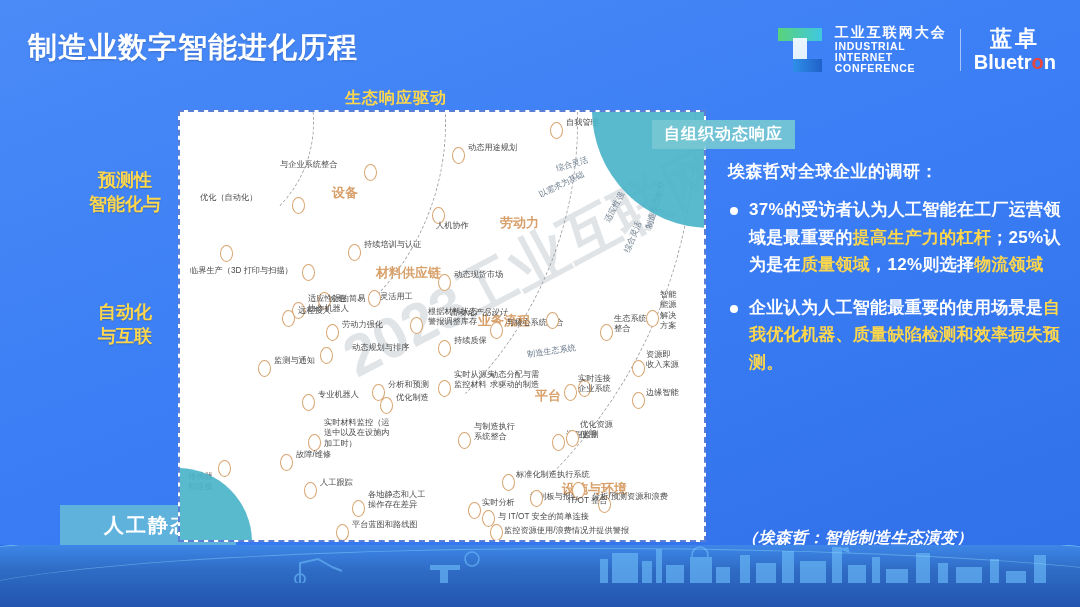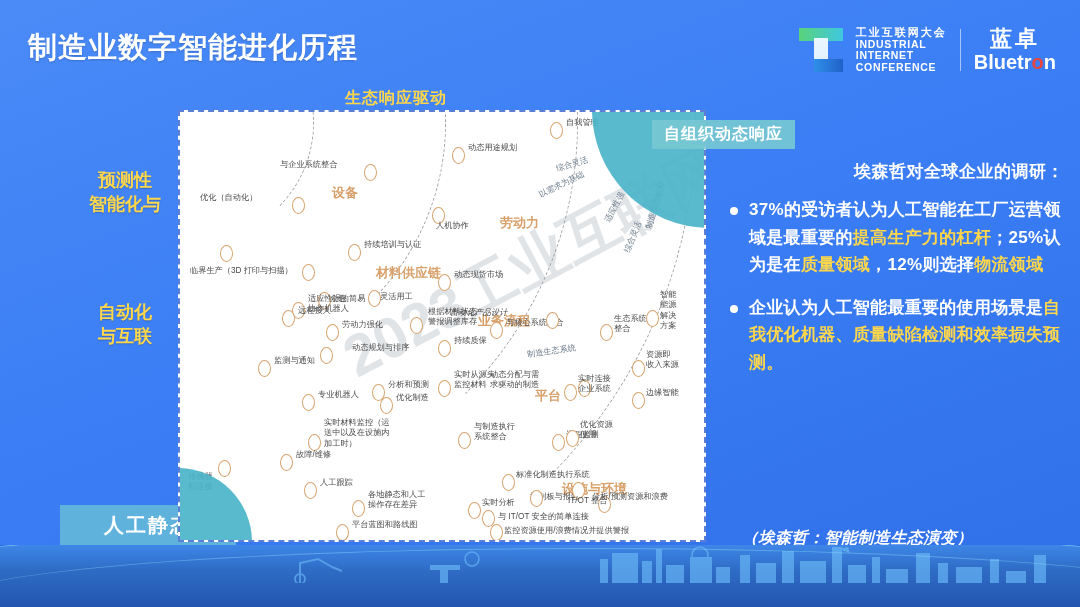--- a/index.html
+++ b/index.html
@@ -16,21 +16,21 @@
   }
   #logo-block{position:absolute;right:24px;top:22px;display:flex;align-items:center;gap:13px;height:56px;}
   .logo-mark{width:44px;height:44px;position:relative;}
   .logo-mark .bar-h{position:absolute;left:0;top:0;width:44px;height:13px;
     background:linear-gradient(90deg,#5ad37a,#3fc7e0);}
   .logo-mark .bar-v{position:absolute;left:15px;top:10px;width:14px;height:34px;
     background:linear-gradient(180deg,#eaf6ff,#dff0ff);}
   .logo-mark .bar-b{position:absolute;left:15px;bottom:0;width:29px;height:13px;
     background:linear-gradient(90deg,#2f8fe8,#2061c9);}
   .logo-txt{line-height:1.08;color:#ffffff;}
-  .logo-cn{font-size:11px;font-weight:bold;letter-spacing:2px;}
+  .logo-cn{font-size:14px;font-weight:bold;letter-spacing:2px;}
   .logo-en{font-size:10.5px;font-weight:bold;letter-spacing:.7px;}
   .logo-div{width:1px;height:42px;background:rgba(255,255,255,.55);}
   .brand{color:#fff;text-align:center;line-height:1.1;}
   .brand-cn{font-size:22px;font-weight:bold;letter-spacing:3px;}
   .brand-en{font-size:20px;font-weight:bold;letter-spacing:0px;}
   .brand-en .dot{color:#e8453c;}
 
   
   .rail-label{
     position:absolute;left:60px;width:130px;text-align:center;
@@ -85,21 +85,21 @@
   
   #org-badge{
     position:absolute;left:652px;top:120px;
     background:rgba(118,200,210,.92);color:#ffffff;
     font-size:16px;font-weight:bold;padding:4px 12px;letter-spacing:1px;
     white-space:nowrap;
   }
 
   
   #right-panel{position:absolute;left:728px;top:160px;width:336px;color:#ffffff;}
-  #right-panel .intro{font-size:17px;font-weight:bold;margin-bottom:13px;letter-spacing:.5px;text-align:right;}
+  #right-panel .intro{font-size:17px;font-weight:bold;margin-bottom:13px;letter-spacing:.5px;}
   #right-panel ul{list-style:none;margin:0;padding:0;}
   #right-panel li{position:relative;padding-left:21px;margin-bottom:15px;
     font-size:17px;font-weight:bold;line-height:1.62;letter-spacing:.3px;}
   #right-panel li:before{content:"";position:absolute;left:2px;top:11px;
     width:8px;height:8px;border-radius:50%;background:#ffffff;}
   .hl{color:#ffd74a;}
   #source-note{
     position:absolute;left:742px;top:528px;color:#ffffff;
     font-size:16px;font-weight:bold;font-style:italic;letter-spacing:.5px;
   }

